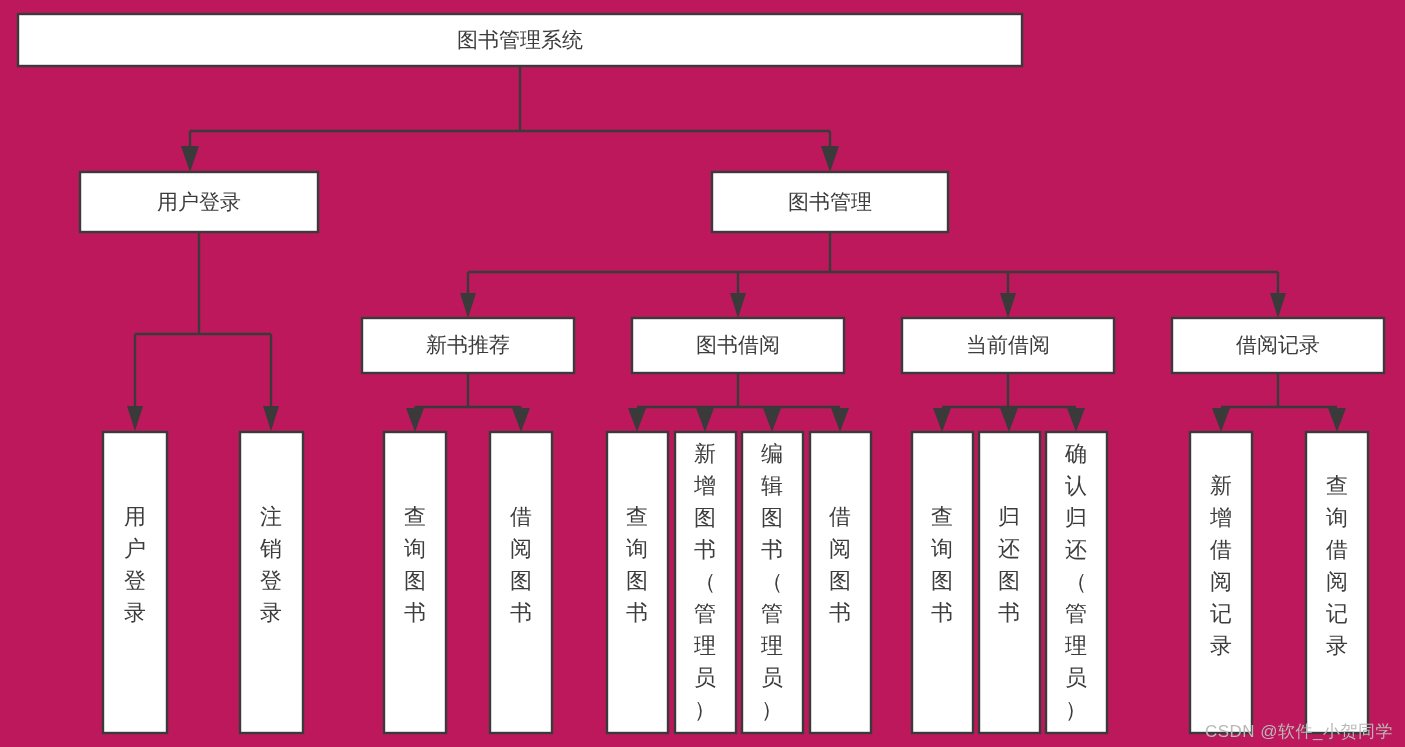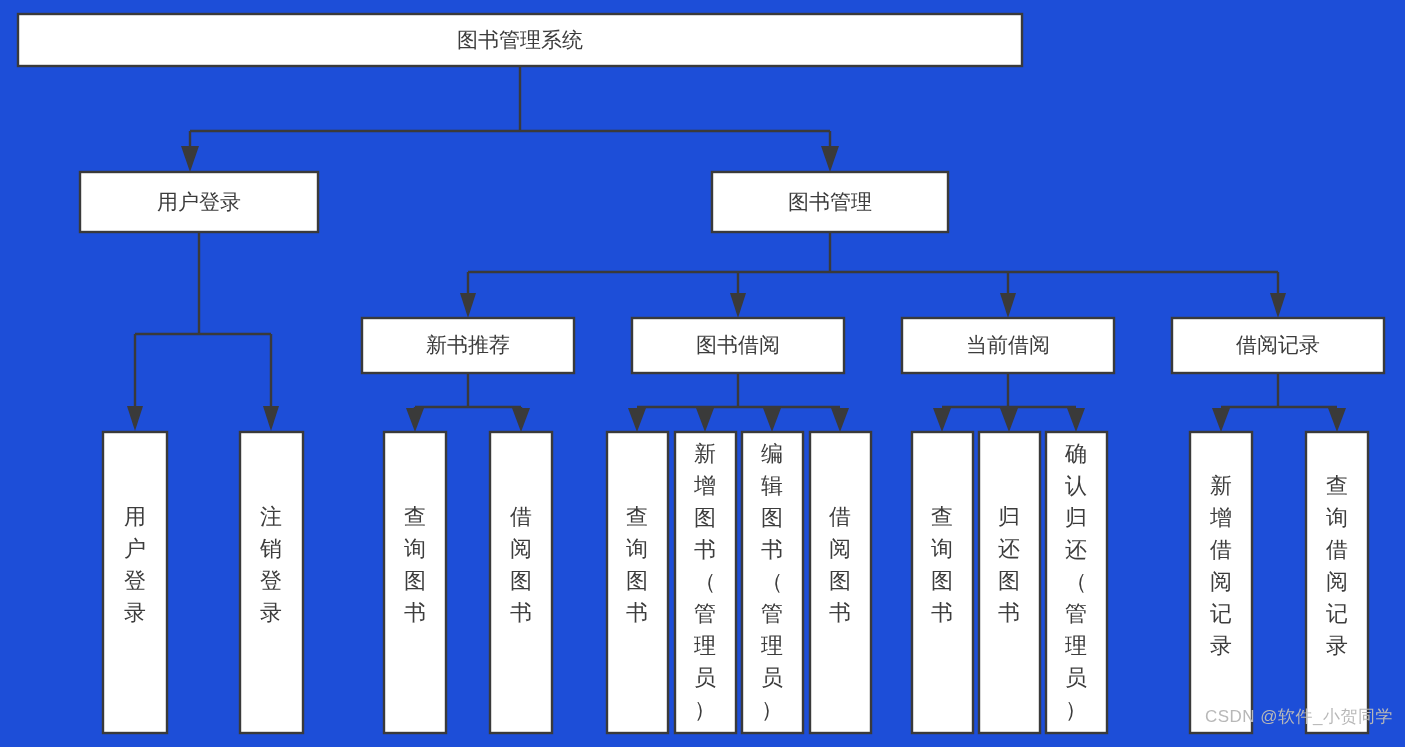--- a/index.html
+++ b/index.html
@@ -10,21 +10,21 @@
   body {
     width: 1405px;
     height: 747px;
     overflow: hidden;
     font-family: "Liberation Sans", "DejaVu Sans", sans-serif;
   }
   #diagram-root {
     position: relative;
     width: 1405px;
     height: 747px;
-    background: #1d4ed8;
+    background: #be185d;
   }
   svg.diagram-svg {
     position: absolute;
     left: 0;
     top: 0;
     width: 1405px;
     height: 747px;
     display: block;
   }
   .node-rect {
@@ -51,21 +51,21 @@
   }
   .leaf-label {
     fill: #3c3c3c;
     font-family: "Liberation Sans", "DejaVu Sans", sans-serif;
     font-size: 22px;
     text-anchor: middle;
   }
   .watermark {
     position: absolute;
     right: 12px;
-    bottom: 19px;
+    bottom: 4px;
     color: #b8b8b8;
     font-size: 17px;
     font-family: "Liberation Sans", "DejaVu Sans", sans-serif;
     letter-spacing: 0.5px;
     white-space: nowrap;
     user-select: none;
   }
 </style>
 </head>
 <body>

